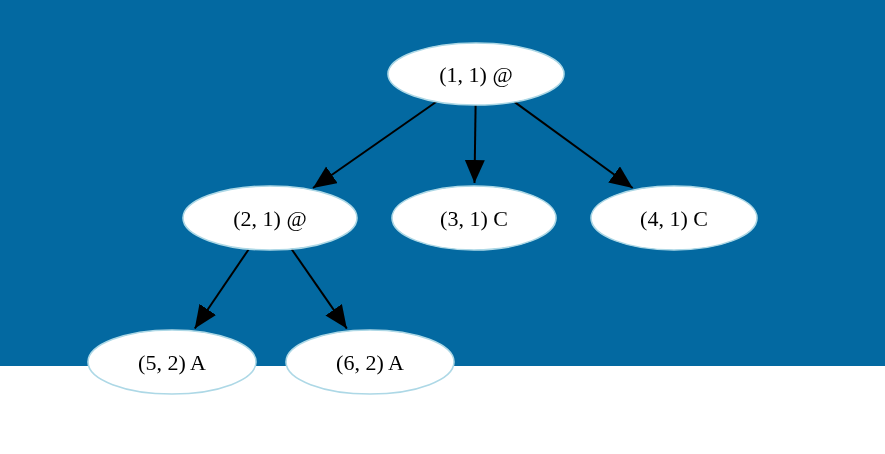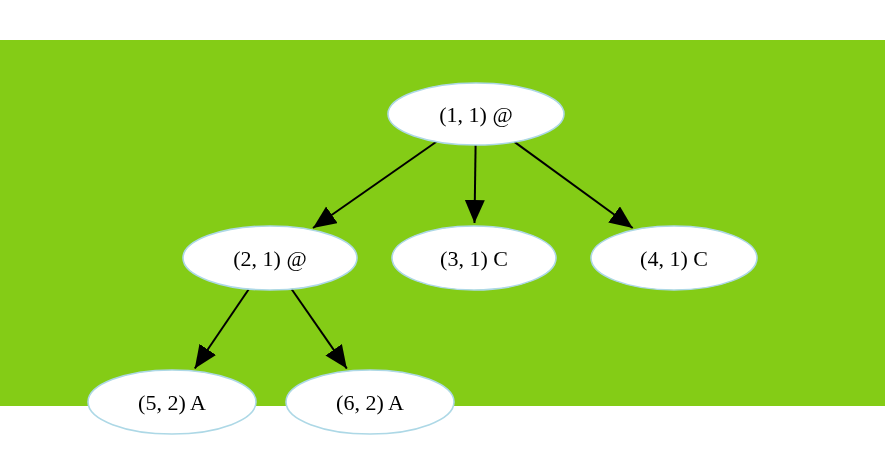--- a/index.html
+++ b/index.html
@@ -7,22 +7,21 @@
     padding: 0;
     background: #ffffff;
     width: 885px;
     height: 454px;
     overflow: hidden;
   }
   .canvas {
     position: relative;
     width: 885px;
     height: 366px;
-    background: #84cc16;
-    margin-top: 40px;
+    background: #0369a1;
   }
   svg { display: block; }
   .node-label {
     font-family: "Liberation Serif", "DejaVu Serif", serif;
     font-size: 22px;
   }
 </style>
 </head>
 <body>
 

